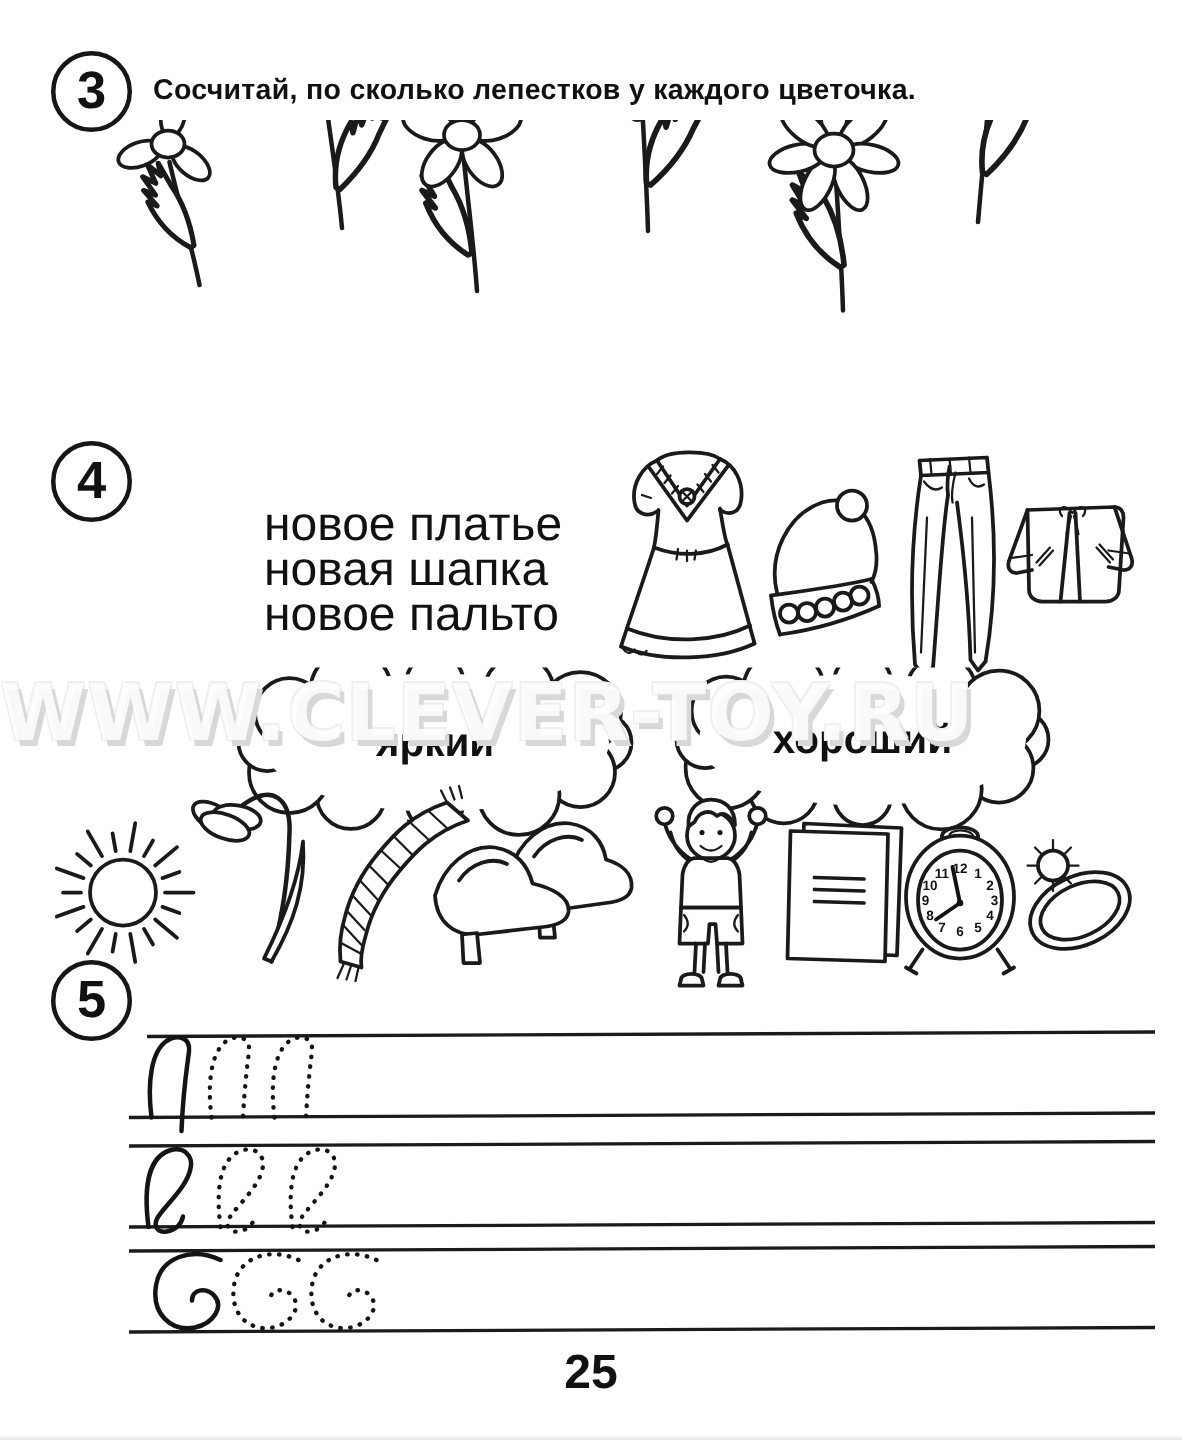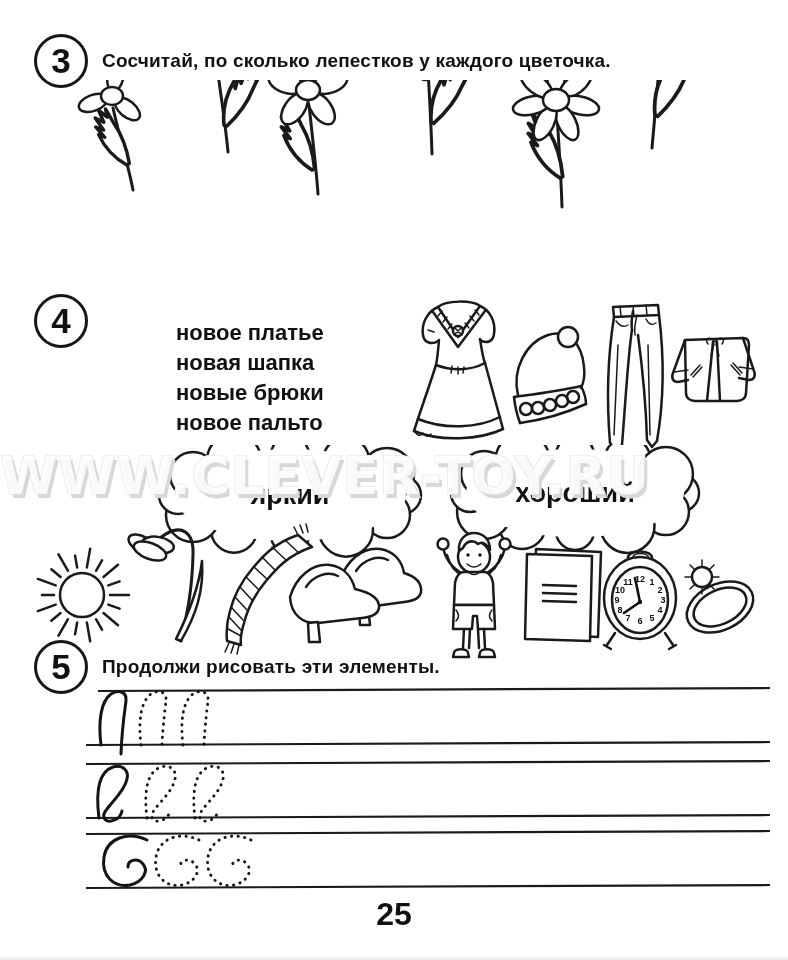--- a/index.html
+++ b/index.html
@@ -3,21 +3,21 @@
 <meta charset="utf-8">
 <style>
   html,body{margin:0;padding:0;background:#fff}
   .sheet{position:relative;width:788px;height:960px;background:#fff;overflow:hidden;
          font-family:"Liberation Sans",sans-serif;color:#111}
   .hdr{position:absolute;display:flex;align-items:center;gap:14px}
   .badge{box-sizing:border-box;width:54px;height:54px;border:3px solid #161616;border-radius:50%;
          display:flex;align-items:center;justify-content:center;font-size:35px;font-weight:700;flex:none;
          background:#fff}
   .itext{font-size:19px;font-weight:700;letter-spacing:.2px;white-space:nowrap}
-  .wordlist{position:absolute;left:176px;top:318px;font-size:22px;font-weight:700;line-height:30px}
+  .wordlist{position:absolute;left:176px;top:334px;font-size:32px;font-weight:400;line-height:30px}
   .pagenum{position:absolute;left:0;right:0;top:896px;text-align:center;font-size:32px;font-weight:600}
   .wm{position:absolute;left:0;right:0;top:446px;text-align:left;z-index:6;pointer-events:none;
       font-family:"DejaVu Sans",sans-serif;font-weight:800;font-size:52px;letter-spacing:1px;
       color:rgba(255,255,255,.85);
       text-shadow:3px 4px 0 #d8d8d8,-1px -1px 0 #efefef,1px -1px 0 #efefef,-1px 1px 0 #efefef,1px 1px 0 #e6e6e6}
   svg.layer{position:absolute;left:0;top:0}
   .ln{stroke:#1a1a1a;stroke-width:2.5;fill:none;stroke-linecap:round;stroke-linejoin:round}
   .s3{stroke-width:3}
   .thin{stroke-width:1.5}
   .wfill{fill:#fff}
@@ -105,21 +105,20 @@
         <ellipse class="ln wfill bloom-core" cx="662" cy="30" rx="13" ry="11"></ellipse>
     </g>
   </svg>
 
   <div class="hdr" style="left:34px;top:294px">
     <div class="badge">4</div>
   </div>
   <div class="wordlist">
     <div>новое платье</div>
     <div>новая шапка</div>
-    <div>новые брюки</div>
     <div>новое пальто</div>
   </div>
 
   <svg class="layer" style="left:400px;top:285px" width="388" height="175" viewBox="400 285 388 175">
     <g>
       <path class="ln" d="M 438,307 C 446,300 472,300 480,306"></path>
       <path class="ln" d="M 438,307 L 458,337 L 480,306"></path>
       <path class="ln" d="M 433,312 L 458,347 L 485,311"></path>
       <path class="ln thin" d="M 442,311 L 438,316 M 447,317 L 443,322 M 452,324 L 448,329 M 475,310 L 479,315 M 470,316 L 474,321 M 465,323 L 469,328"></path>
       <circle class="ln wfill" cx="458" cy="331" r="5"></circle>
@@ -307,21 +306,20 @@
       <ellipse class="ln" cx="720" cy="607" rx="28" ry="17" transform="rotate(-25 720 607)"></ellipse>
       <circle class="ln wfill" cx="702" cy="577" r="10"></circle>
       <path class="ln thin" d="M 712,577 L 719,577 M 709,584 L 714,589 M 702,587 L 702,594 M 695,584 L 690,589 M 692,577 L 685,577 M 695,570 L 690,565 M 702,567 L 702,560 M 709,570 L 714,565"></path>
     </g>
   </svg>
 
   <div class="wm">WWW.CLEVER-TOY.RU</div>
 
   <div class="hdr" style="left:34px;top:640px">
     <div class="badge">5</div>
-    <div class="itext">Продолжи рисовать эти элементы.</div>
   </div>
 
   <svg class="layer" style="left:0;top:675px" width="788" height="230" viewBox="0 675 788 230">
     <g>
       <line class="rule" x1="98" y1="691" x2="770" y2="688"></line>
       <line class="rule" x1="86" y1="745" x2="770" y2="742"></line>
       <path class="glyph" d="M 101,745 C 98,721 101,701 111,694 C 119,689 127,692 126,701 C 125,709 122,727 121,754"></path>
       <path class="glyph dotted" d="M 141,745 C 138,721 141,701 151,694 C 159,689 167,692 166,701 C 165,709 163,725 162,745"></path>
       <path class="glyph dotted" d="M 183,745 C 180,721 183,701 193,694 C 201,689 209,692 208,701 C 207,709 205,725 204,745"></path>
     </g>

